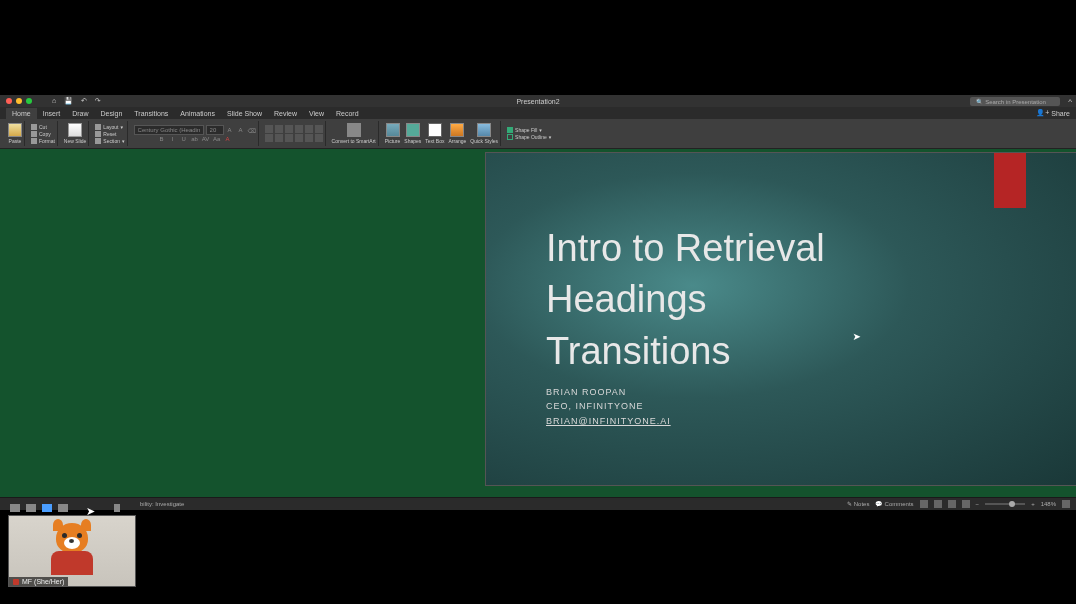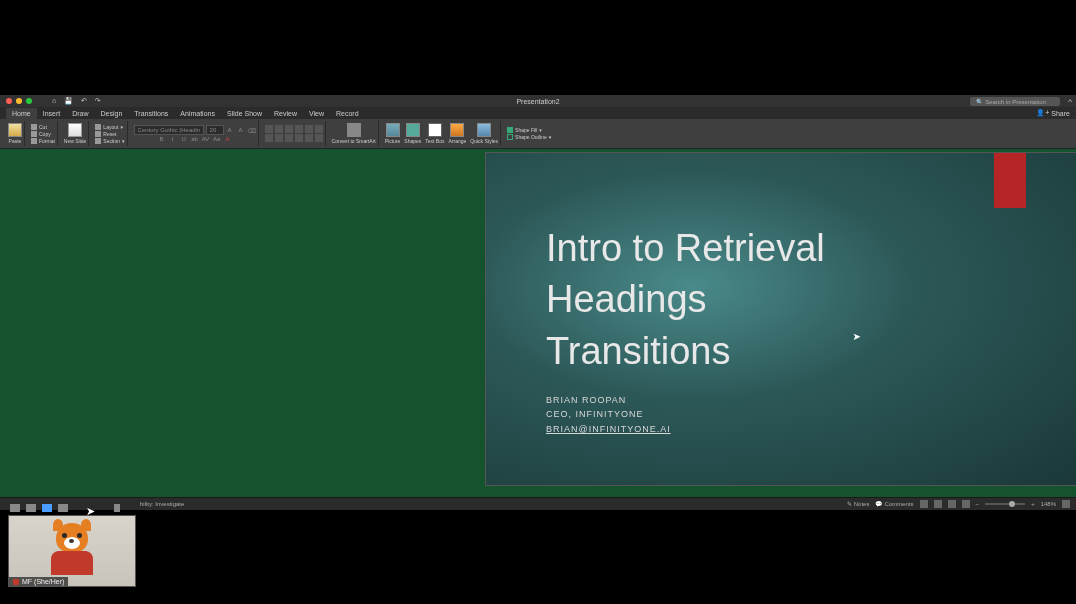--- a/index.html
+++ b/index.html
@@ -48,21 +48,21 @@
 .para-row span { width: 8px; height: 8px; background: #555; cursor: pointer; }
 .shape-opts { display: flex; flex-direction: column; gap: 1px; }
 .shape-opts .rsmall .swatch { width: 6px; height: 6px; display: inline-block; }
 .sw-fill { background: #3a7; }
 .sw-outline { background: transparent; border: 1px solid #3a7; }
 
 .canvas-area { height: 348px; background: #14532d; display: flex; justify-content: flex-end; align-items: flex-start; padding-top: 4px; position: relative; }
 .slide { width: 590px; height: 332px; background: radial-gradient(ellipse at 35% 40%, #4a8a8a 0%, #2d5858 40%, #1a3838 100%); position: relative; box-shadow: 0 0 0 1px #555; }
 .red-accent { position: absolute; top: 0; right: 50px; width: 32px; height: 55px; background: #b52525; }
 .slide-title { position: absolute; top: 70px; left: 60px; color: #e8e8e8; font-size: 38px; font-weight: 300; line-height: 1.35; font-family: 'Century Gothic', sans-serif; }
-.slide-sub { position: absolute; top: 240px; left: 60px; color: #d8d8d8; font-size: 9px; letter-spacing: 1px; line-height: 1.6; font-family: 'Century Gothic', sans-serif; }
+.slide-sub { position: absolute; top: 232px; left: 60px; color: #d8d8d8; font-size: 9px; letter-spacing: 1px; line-height: 1.6; font-family: 'Century Gothic', sans-serif; }
 .slide-sub .email { text-decoration: underline; }
 .cursor { position: absolute; top: 182px; right: 215px; color: #fff; font-size: 10px; }
 
 .statusbar { height: 12px; background: #2b2b2b; border-top: 1px solid #1a1a1a; display: flex; align-items: center; padding: 0 6px; color: #aaa; font-size: 6px; position: relative; }
 .status-left { position: absolute; left: 140px; }
 .status-right { position: absolute; right: 6px; display: flex; align-items: center; gap: 6px; }
 .status-right .sicon { width: 8px; height: 8px; background: #666; cursor: pointer; }
 .zoom-slider { width: 40px; height: 2px; background: #555; position: relative; }
 .zoom-slider .thumb { position: absolute; left: 60%; top: -2px; width: 6px; height: 6px; background: #aaa; border-radius: 50%; }
 

